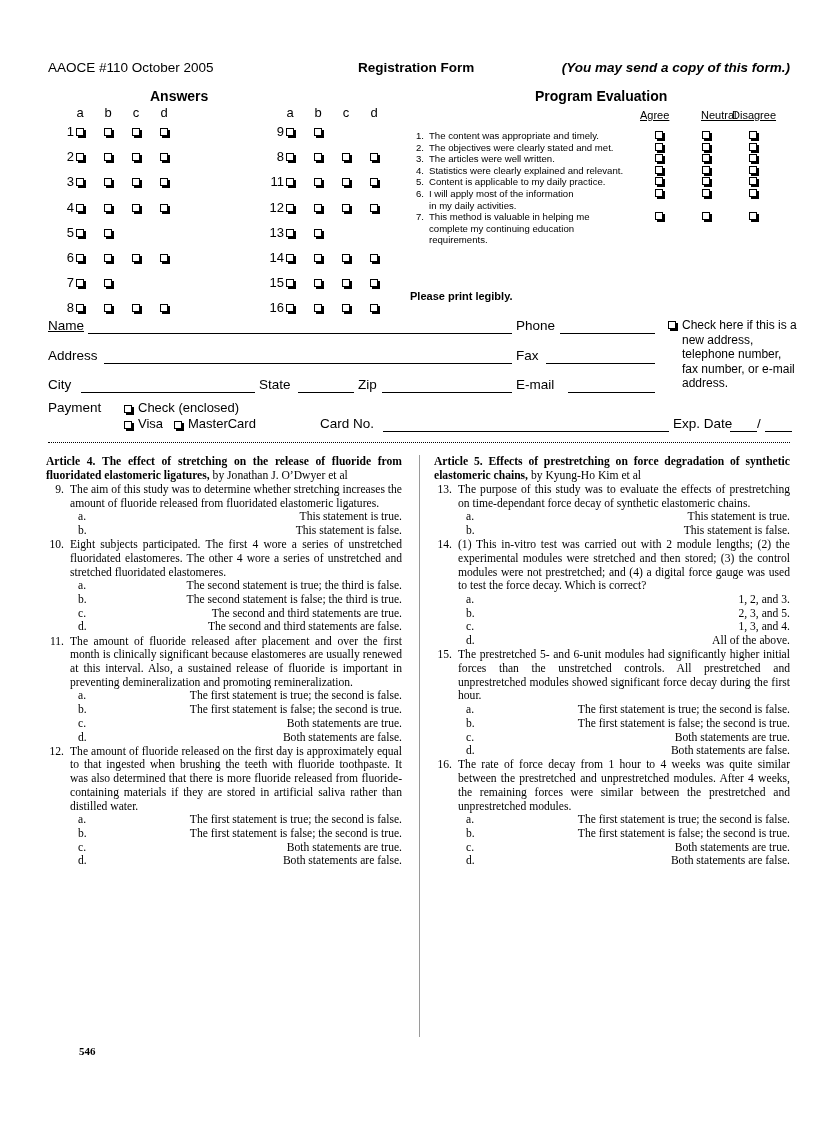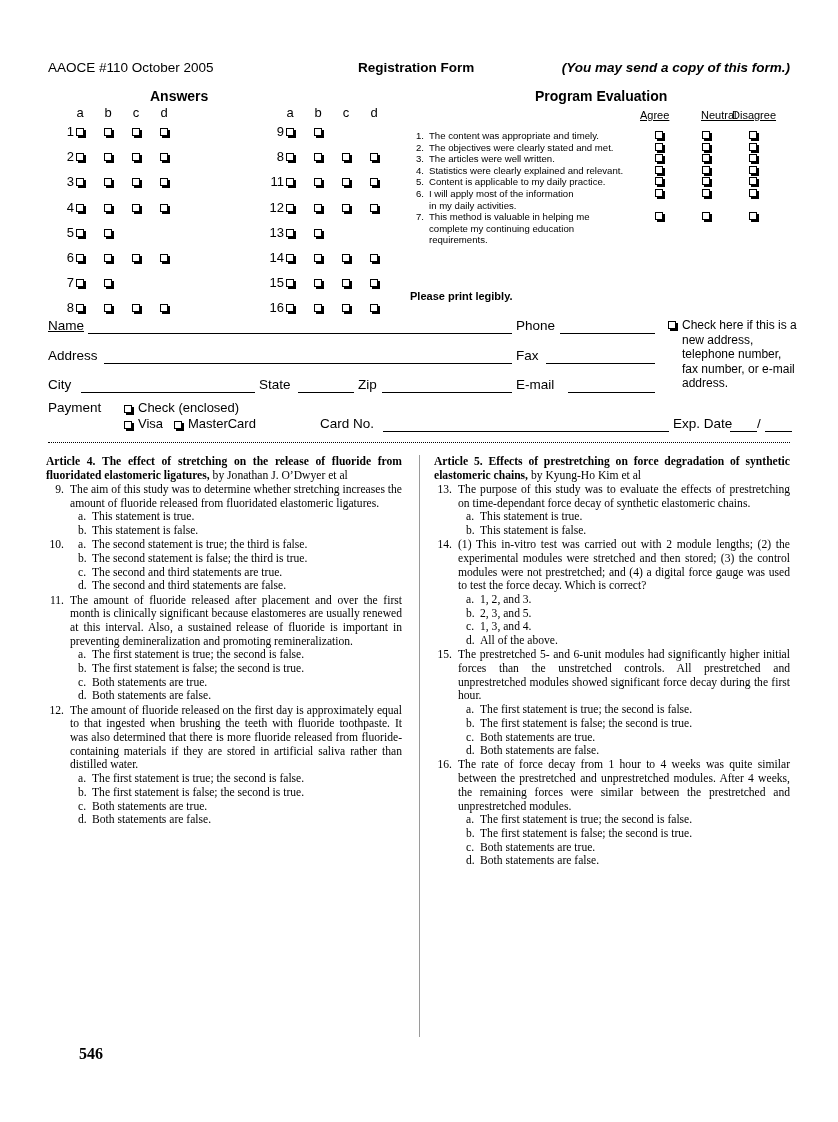--- a/index.html
+++ b/index.html
@@ -257,28 +257,28 @@
   .opt {
     position: relative;
     padding-left: 14px;
     margin-left: 8px;
   }
   .opt-ltr {
     position: absolute;
     left: 0;
     top: 0;
   }
-  .opt-txt { display: block; }
+  .opt-txt { display: block; text-align: right; }
 
   
   .pageno {
     position: absolute;
     left: 79px;
     top: 1045px;
-    font-size: 16px;
+    font-size: 11px;
     font-weight: bold;
     font-family: "Liberation Serif", serif;
   }
 </style>
 </head>
 <body>
 
 <div class="page">
 
   <div class="hdr">
@@ -531,20 +531,21 @@
           <span class="opt-ltr">a.</span>
           <span class="opt-txt">This statement is true.</span>
         </div>
         <div class="opt">
           <span class="opt-ltr">b.</span>
           <span class="opt-txt">This statement is false.</span>
         </div>
       </div>
       <div class="q">
         <span class="q-num">10.</span>
+        <p class="q-stem">Eight subjects participated. The first 4 wore a series of unstretched fluoridated elastomeres. The other 4 wore a series of unstretched and stretched fluoridated elastomeres.</p>
         <div class="opt">
           <span class="opt-ltr">a.</span>
           <span class="opt-txt">The second statement is true; the third is false.</span>
         </div>
         <div class="opt">
           <span class="opt-ltr">b.</span>
           <span class="opt-txt">The second statement is false; the third is true.</span>
         </div>
         <div class="opt">
           <span class="opt-ltr">c.</span>

